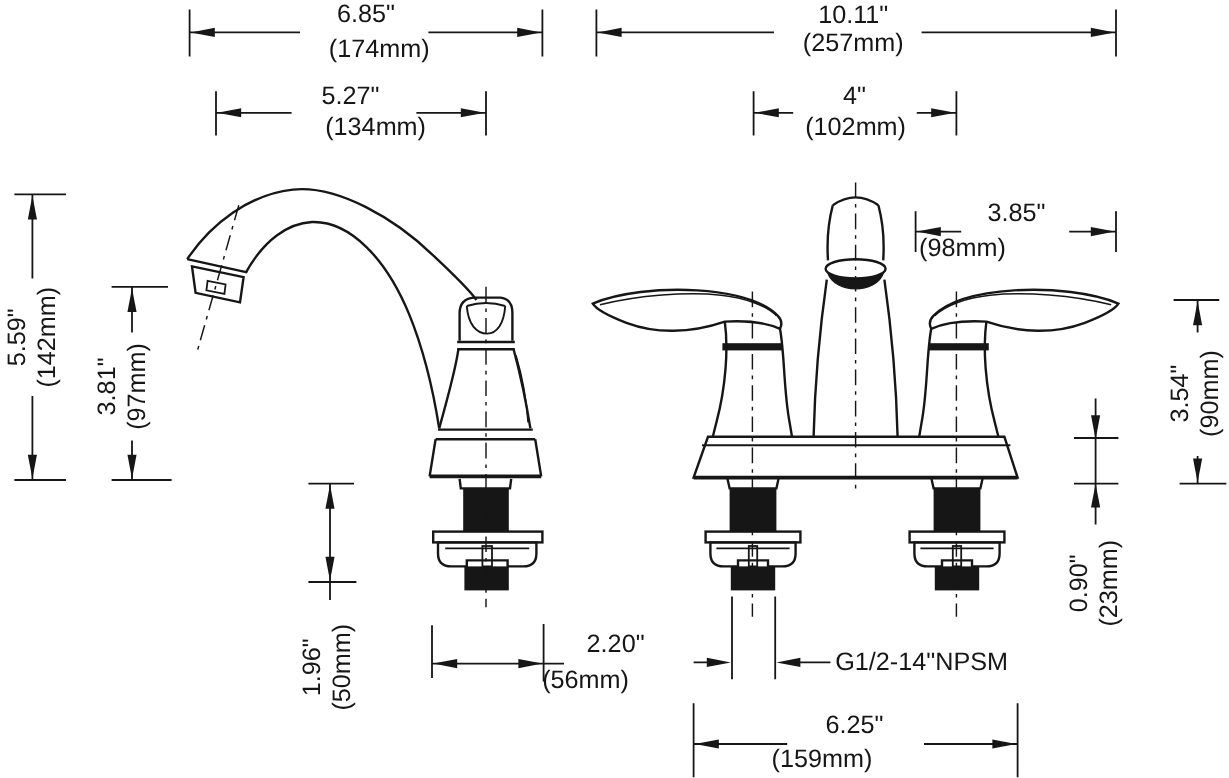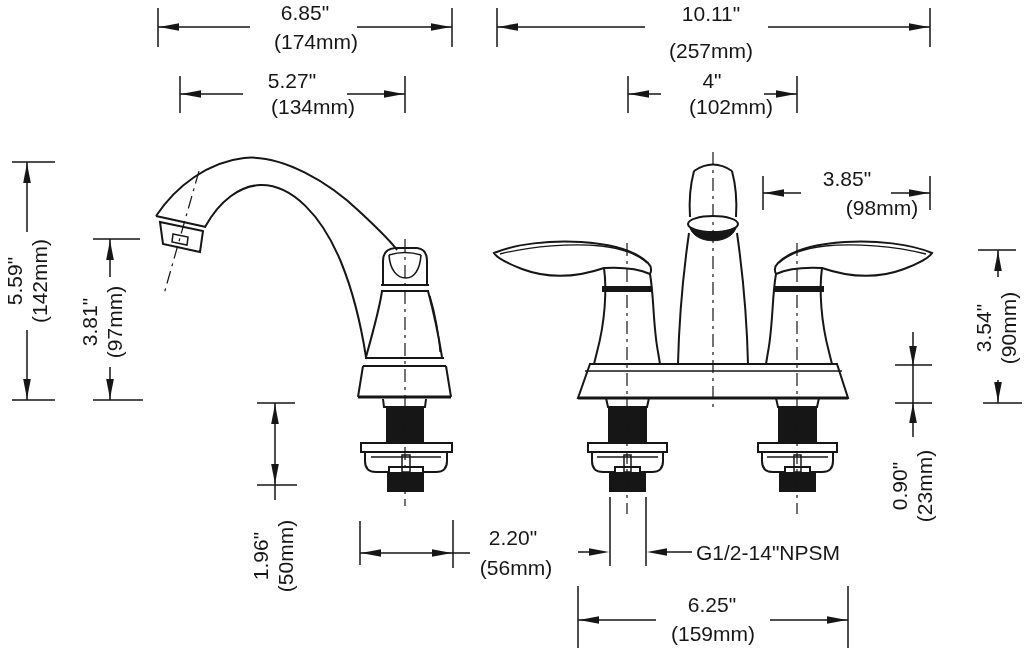--- a/index.html
+++ b/index.html
@@ -153,50 +153,50 @@
     </g>
   </svg>
 
   <div class="lbl" style="left:305px;top:12px">6.85"</div>
   <div class="lbl" style="left:316px;top:41px">(174mm)</div>
 
   <div class="lbl" style="left:292px;top:80px">5.27"</div>
   <div class="lbl" style="left:313px;top:106px">(134mm)</div>
 
   <div class="lbl" style="left:711px;top:13px">10.11"</div>
-  <div class="lbl" style="left:711px;top:50px">(257mm)</div>
+  <div class="lbl" style="left:711px;top:36px">(257mm)</div>
 
   <div class="lbl" style="left:712px;top:80px">4"</div>
-  <div class="lbl" style="left:731px;top:106px">(102mm)</div>
+  <div class="lbl" style="left:713px;top:106px">(102mm)</div>
 
   <div class="lbl" style="left:847px;top:178px">3.85"</div>
-  <div class="lbl" style="left:882px;top:207px">(98mm)</div>
+  <div class="lbl" style="left:802px;top:207px">(98mm)</div>
 
   <div class="lbl rot" style="left:27px;top:281px">
     <div>5.59"</div>
     <div>(142mm)</div>
   </div>
 
   <div class="lbl rot" style="left:102px;top:322px">
     <div>3.81"</div>
     <div>(97mm)</div>
   </div>
 
   <div class="lbl rot" style="left:273px;top:556px">
     <div>1.96"</div>
     <div>(50mm)</div>
   </div>
 
   <div class="lbl" style="left:513px;top:537px">2.20"</div>
-  <div class="lbl" style="left:516px;top:567px">(56mm)</div>
+  <div class="lbl" style="left:488px;top:567px">(56mm)</div>
 
   <div class="lbl leftalign" style="left:696px;top:552px">G1/2-14"NPSM</div>
 
   <div class="lbl" style="left:712px;top:604px">6.25"</div>
-  <div class="lbl" style="left:713px;top:633px">(159mm)</div>
+  <div class="lbl" style="left:685px;top:633px">(159mm)</div>
 
   <div class="lbl rot" style="left:996px;top:328px">
     <div>3.54"</div>
     <div>(90mm)</div>
   </div>
 
   <div class="lbl rot" style="left:912px;top:486px">
     <div>0.90"</div>
     <div>(23mm)</div>
   </div>

